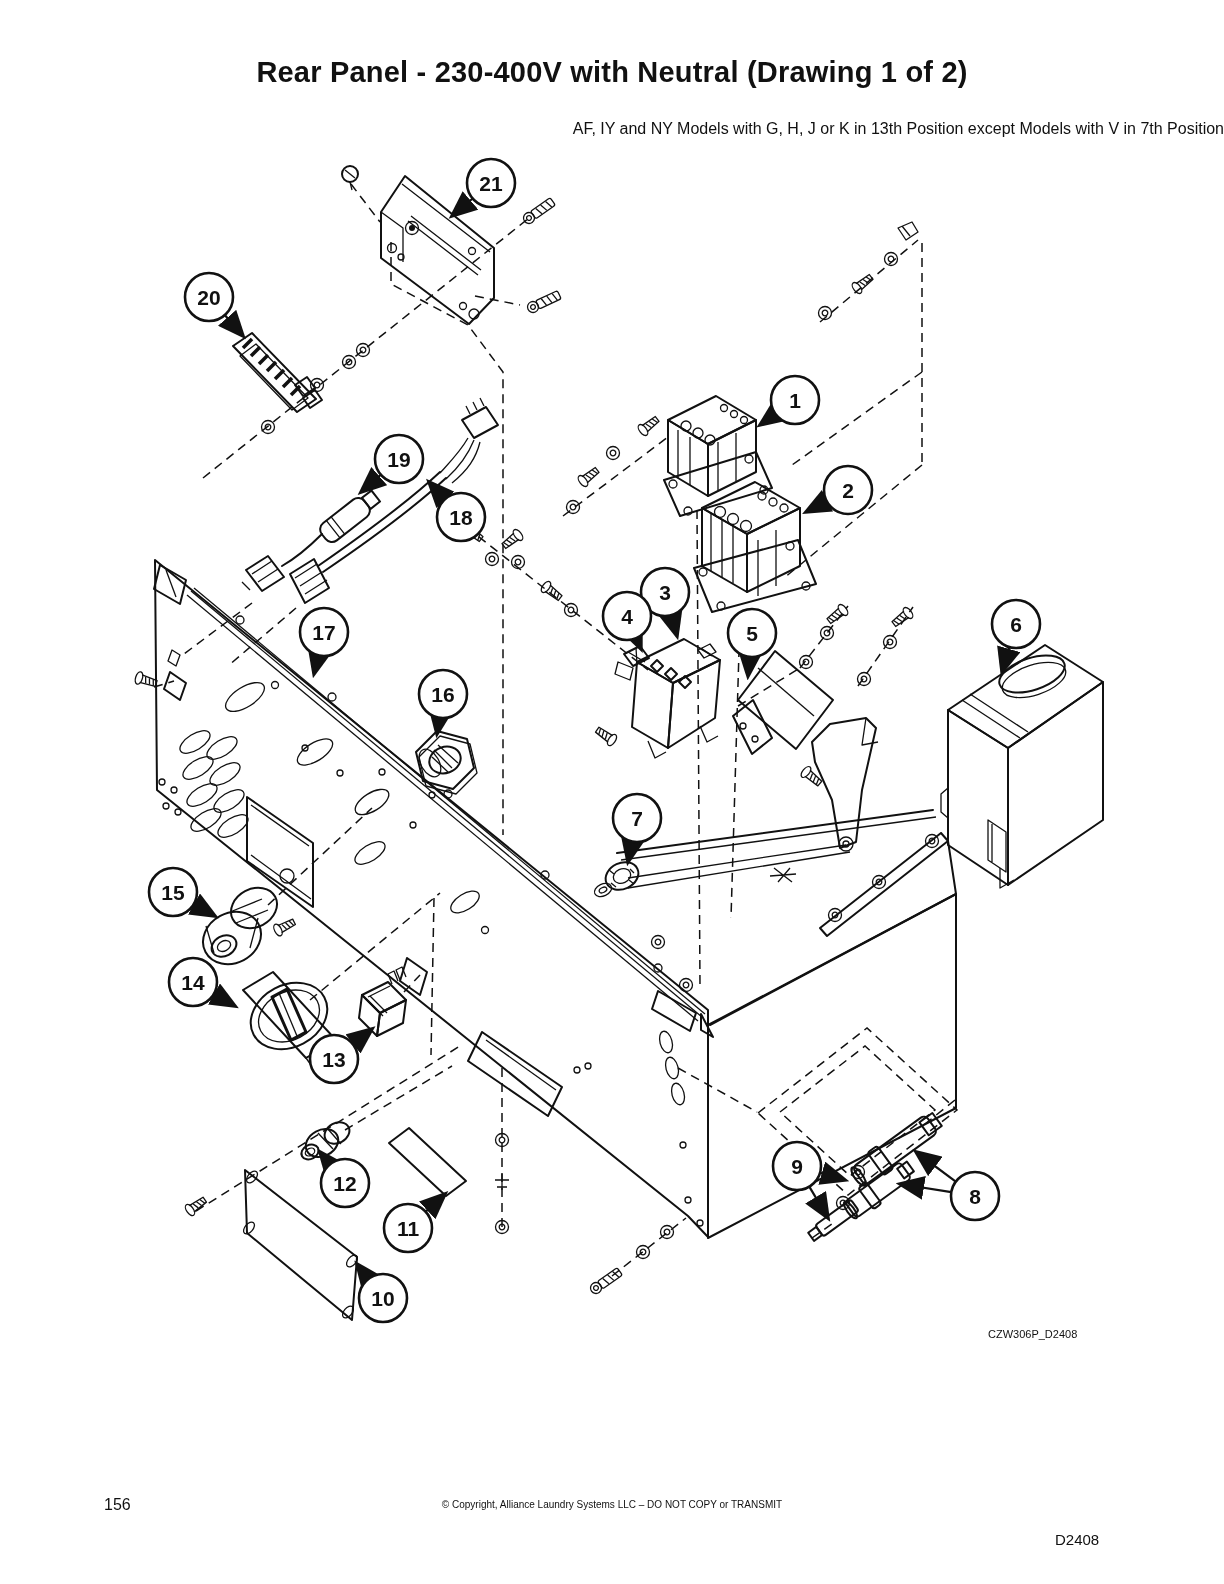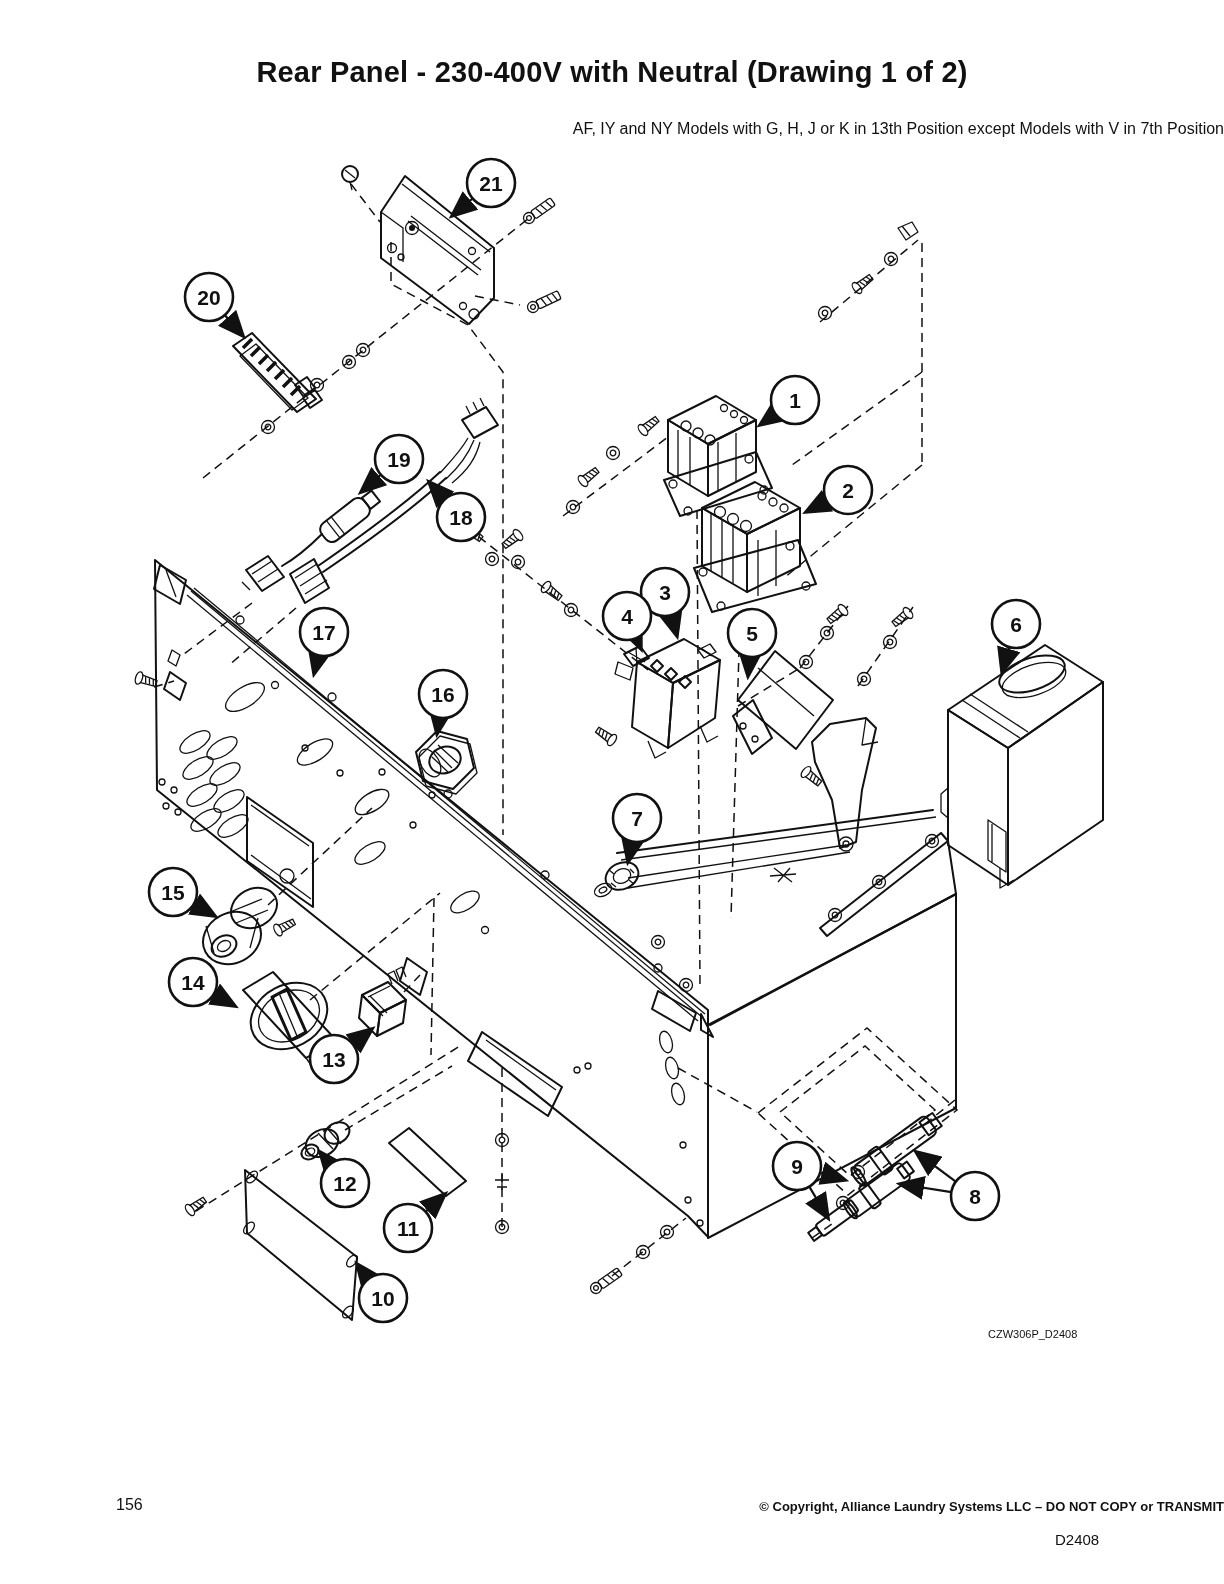--- a/index.html
+++ b/index.html
@@ -3,23 +3,23 @@
 <meta charset="utf-8">
 <style>
   html,body{margin:0;padding:0;background:#e8e8e8;}
   .page{position:relative;width:1224px;height:1584px;background:#fff;margin:0 auto;
         font-family:"Liberation Sans",sans-serif;color:#111;overflow:hidden;}
   .page-title{position:absolute;top:56px;left:0;width:100%;text-align:center;
         font-size:29px;font-weight:bold;letter-spacing:.2px;z-index:2;}
   .page-subtitle{position:absolute;top:100px;left:0;width:100%;text-align:right;
         font-size:16px;z-index:2;margin-top:20px;}
   .fig-caption{position:absolute;top:1328px;left:988px;font-size:11px;z-index:2;}
-  .footer-pageno{position:absolute;top:1496px;left:104px;font-size:16px;z-index:2;margin-left:12px;}
-  .footer-copy{position:absolute;top:1499px;left:0;width:100%;text-align:right;
-        font-size:13px;font-weight:bold;z-index:2;}
+  .footer-pageno{position:absolute;top:1496px;left:104px;font-size:16px;z-index:2;}
+  .footer-copy{position:absolute;top:1499px;left:0;width:100%;text-align:center;
+        font-size:10px;font-weight:normal;z-index:2;}
   .footer-doc{position:absolute;top:1531px;left:1055px;font-size:15px;z-index:2;}
   svg{position:absolute;left:0;top:0;z-index:1;}
   .ln{stroke:#111;fill:none;stroke-width:2;stroke-linejoin:round;stroke-linecap:round;}
   .lt{stroke:#111;fill:none;stroke-width:1.3;stroke-linejoin:round;}
   .dash{stroke:#111;fill:none;stroke-width:1.5;stroke-dasharray:9 6;}
   .callout-circle{fill:#fff;stroke:#111;stroke-width:2.6;}
   .callout-text{font-family:"Liberation Sans",sans-serif;font-size:21px;font-weight:bold;fill:#111;
         text-anchor:middle;}
   .callout-line{stroke:#111;stroke-width:2.2;fill:none;}
 </style>

